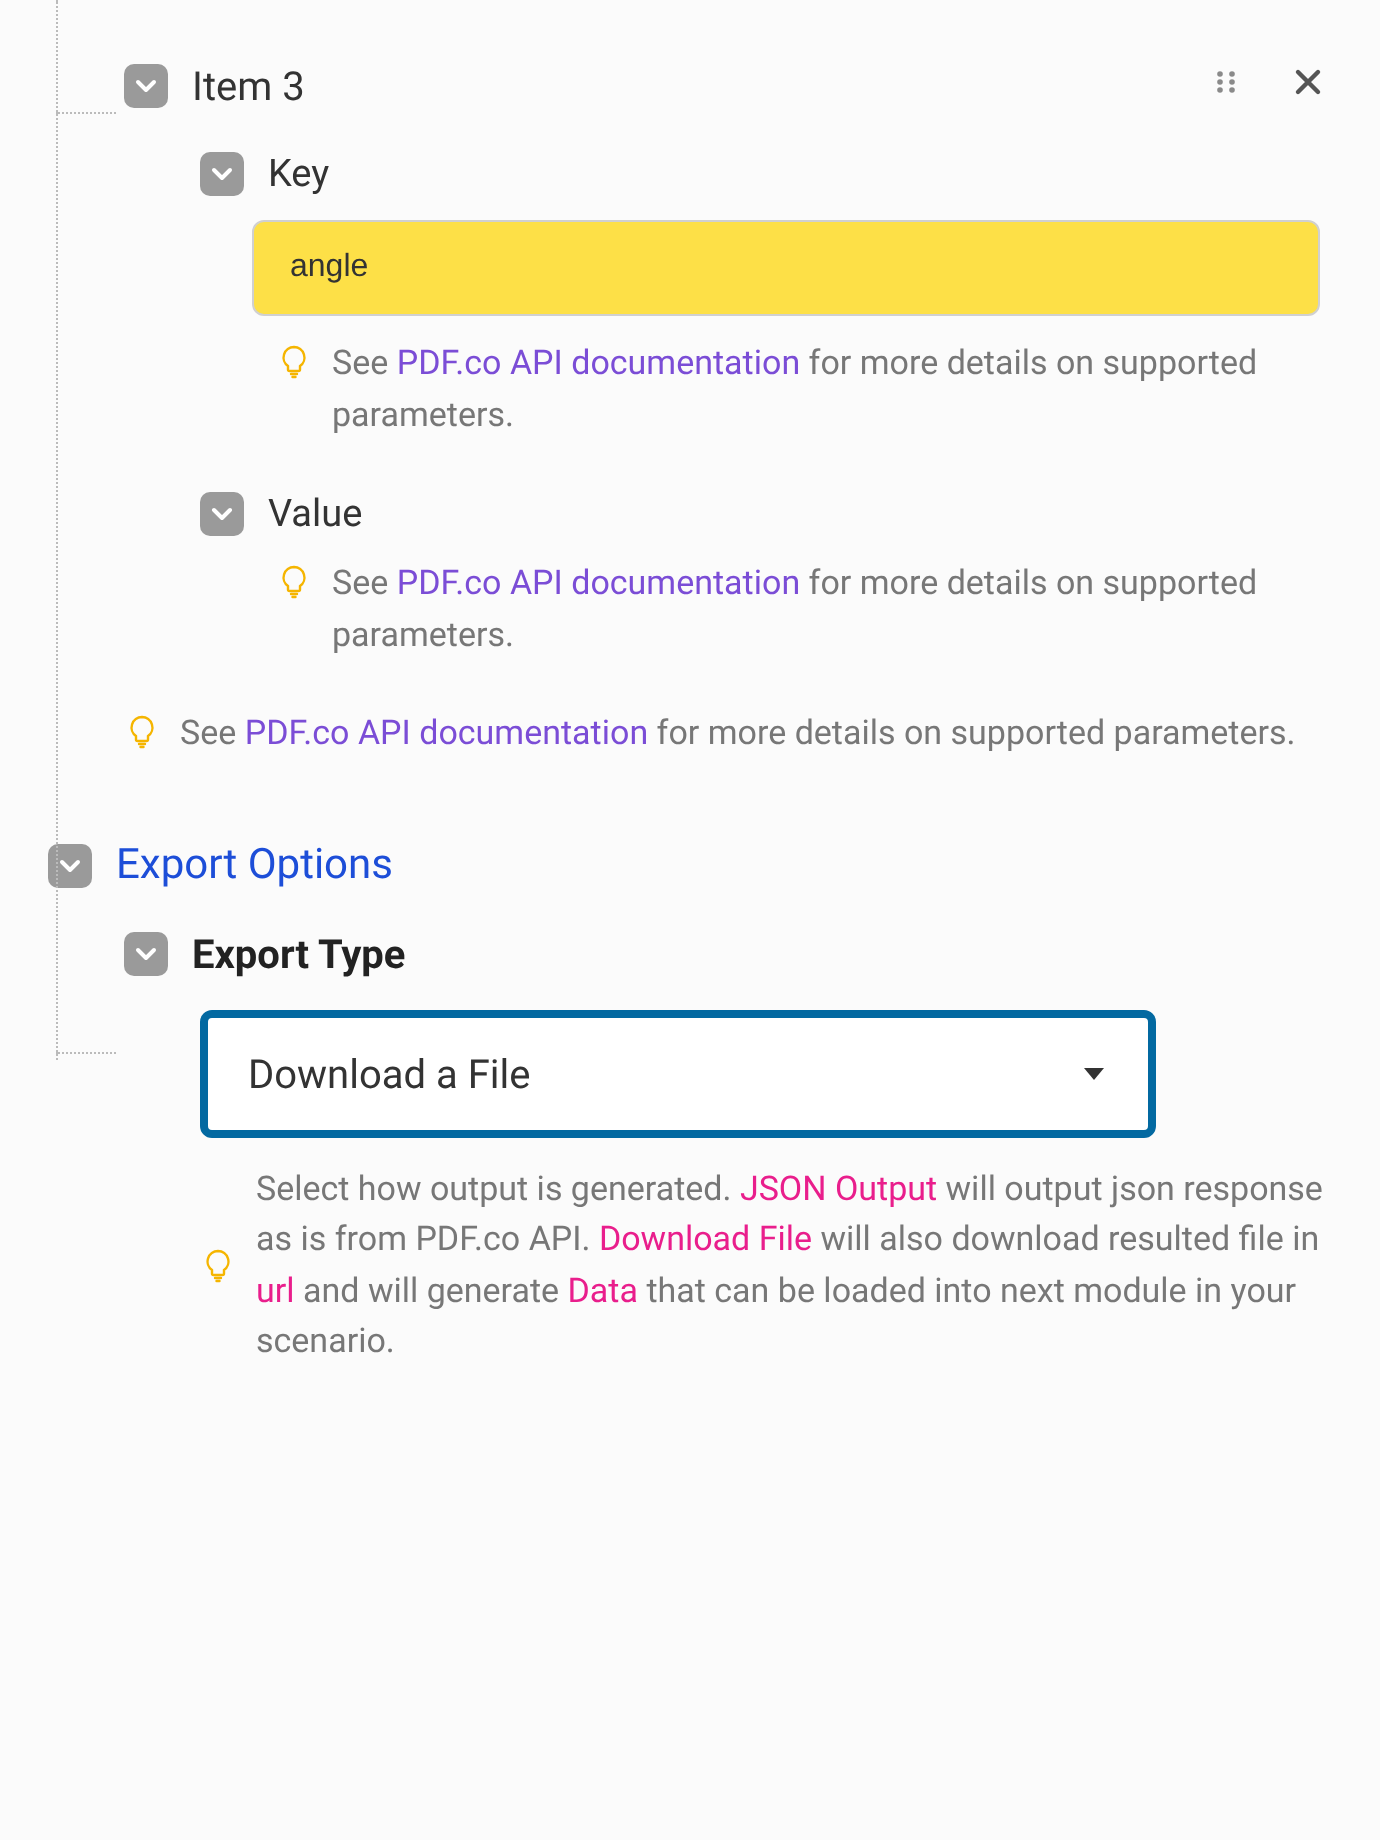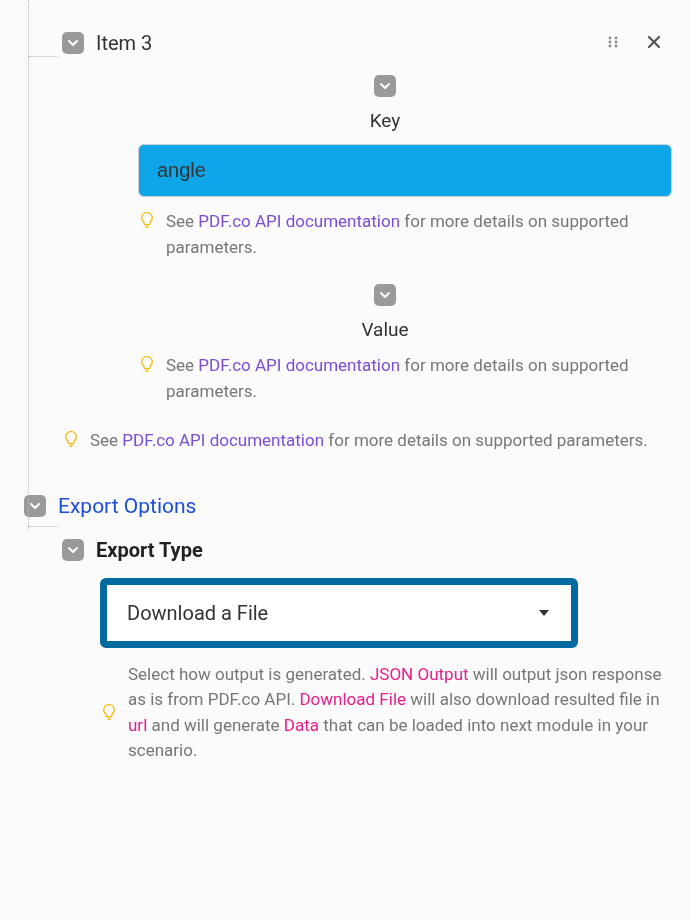--- a/index.html
+++ b/index.html
@@ -74,33 +74,32 @@
   }
   .field-block {
     margin-left: 80px;
     margin-bottom: 24px;
   }
   .field-label-row {
     display: flex;
     align-items: center;
     gap: 12px;
     margin-bottom: 12px;
-    flex-direction: column;
   }
   .field-label {
     font-size: 19px;
     color: #333;
   }
   .text-input {
     width: 534px;
-    margin-left: 38px;
+    margin-left: 26px;
     padding: 14px 18px;
-    font-size: 20px;
-    color: #333;
-    background: #0ea5e9;
+    font-size: 16px;
+    color: #333;
+    background: #fde047;
     border: 1px solid #d0d0d0;
     border-radius: 6px;
     outline: none;
   }
   .hint-row {
     display: flex;
     align-items: flex-start;
     gap: 10px;
     margin-left: 38px;
     margin-top: 12px;
@@ -168,21 +167,21 @@
     color: #222;
     text-align: right;
   }
   .select-box {
     width: 478px;
     margin-left: 38px;
     padding: 16px 20px;
     font-size: 20px;
     color: #333;
     background: #fff;
-    border: 7px solid #0369a1;
+    border: 4px solid #0369a1;
     border-radius: 6px;
     display: flex;
     align-items: center;
     justify-content: space-between;
     cursor: pointer;
   }
   .caret-down {
     color: #333;
   }
   .export-hint {

